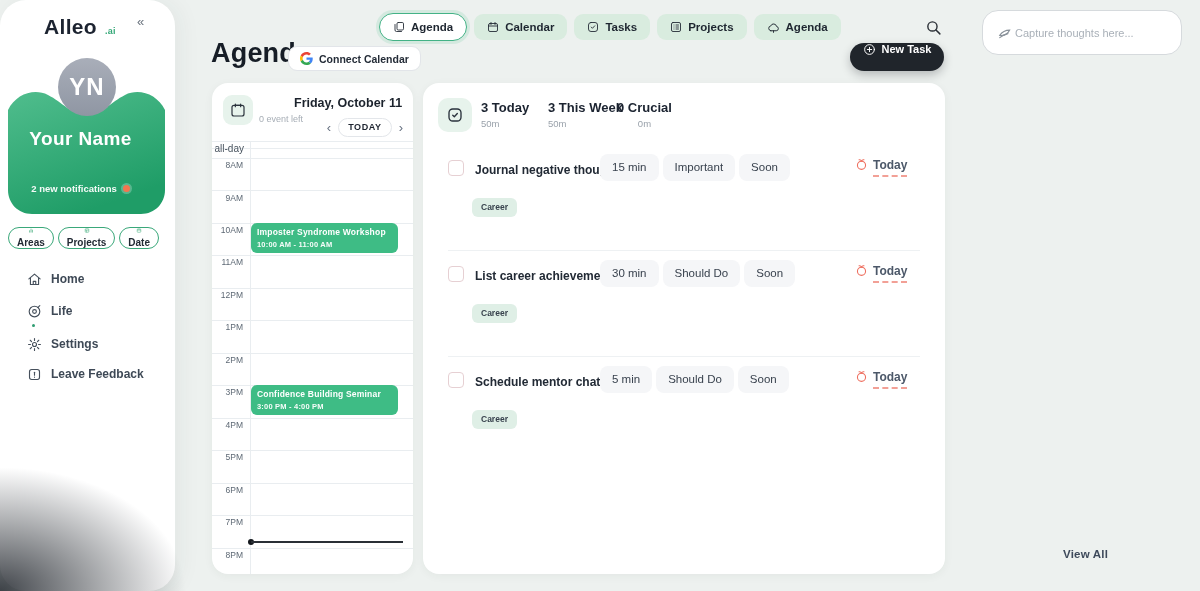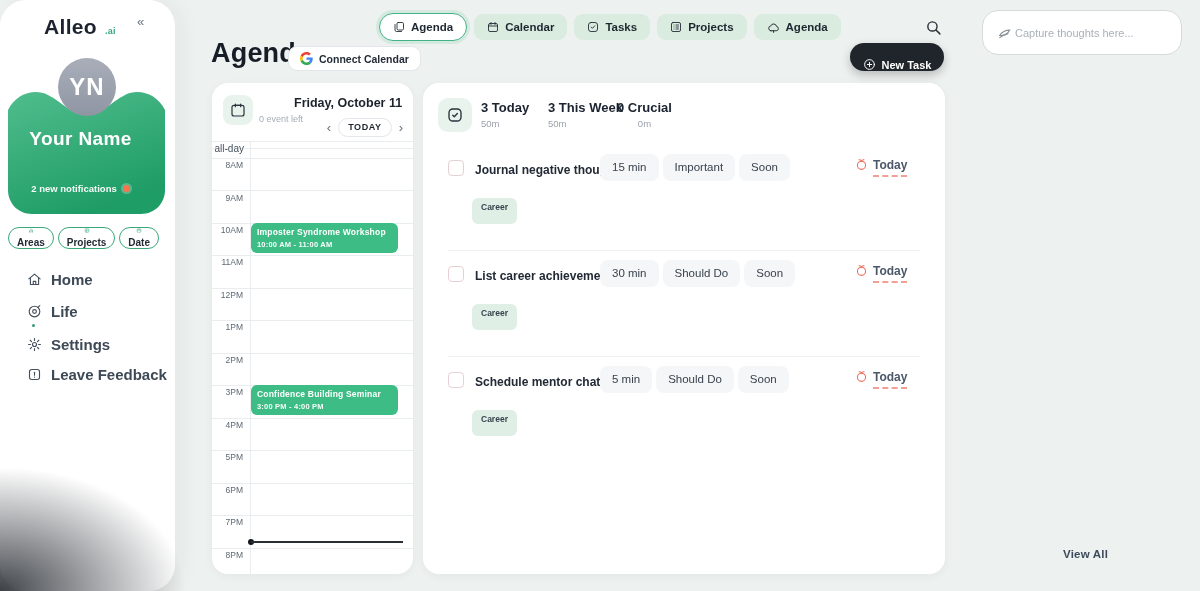--- a/index.html
+++ b/index.html
@@ -21,21 +21,21 @@
   .user-card svg.bg { position:absolute; inset:0; }
   .user-name { position:absolute; left:0; top:40px; width:100%; text-align:center; color:#fff;
                font-size:19px; font-weight:800; letter-spacing:.4px; }
   .notif-row { position:absolute; left:0; top:95px; width:100%; display:flex; align-items:center; justify-content:center;
                gap:6px; color:#f4fbf7; font-size:9.5px; font-weight:600; }
   .notif-dot { width:7px; height:7px; border-radius:50%; background:#f4754f; box-shadow:0 0 0 2px rgba(255,255,255,.25); }
   .filters { position:absolute; left:8px; top:227px; display:flex; gap:4px; }
   .filter-pill { height:22px; display:flex; align-items:center; gap:4px; padding:0 8px; background:#fff;
                  border:1.5px solid #3aa87a; border-radius:12px; font-size:10px; font-weight:700; color:#222a34; cursor:pointer;flex-direction:column; }
   .menu-item { position:absolute; left:27px; display:flex; align-items:center; gap:9px; height:22px;
-               font-size:15px; font-weight:600; color:#3e4956; cursor:pointer; }
+               font-size:12px; font-weight:600; color:#3e4956; cursor:pointer; }
   .life-dot { position:absolute; left:5px; top:20px; width:3px; height:3px; border-radius:50%; background:#2f9d72; }
 
   
   .tabs { position:absolute; left:379px; top:14px; display:flex; gap:7px; z-index:1; }
   .tab { height:26px; display:flex; align-items:center; gap:6px; padding:0 13px; border-radius:9px;
          background:#d9ecdf; font-size:11.5px; font-weight:700; color:#1e2630; cursor:pointer; white-space:nowrap; }
   .tab.active { background:#fff; border:1.5px solid #43b286; border-radius:15px; height:28px; margin-top:-1px;
                 box-shadow:0 0 0 3px rgba(80,190,140,.16); }
   .search-btn { position:absolute; left:925px; top:19px; width:18px; height:18px; cursor:pointer; }
   .capture-box { position:absolute; left:982px; top:10px; width:200px; height:45px; background:#fff;
@@ -43,21 +43,21 @@
   .capture-box svg { position:absolute; left:14px; top:15px; }
   .capture-input { position:absolute; left:32px; top:1px; width:160px; height:41px; border:none; outline:none;
                    font-family:"Liberation Sans",sans-serif; font-size:11px; color:#39424c; background:transparent; }
   .capture-input::placeholder { color:#a9b0b8; }
 
   .page-title { position:absolute; left:211px; top:38px; font-size:27px; font-weight:800; color:#161d26; letter-spacing:.2px; }
   .connect-btn { position:absolute; left:288px; top:46px; height:25px; display:flex; align-items:center; gap:6px;
                  padding:0 11px; background:#fff; border:1px solid #e2e5e9; border-radius:9px;
                  font-size:10.5px; font-weight:700; color:#242c37; cursor:pointer; }
   .new-task-btn { position:absolute; left:850px; top:43px; width:94px; height:28px; background:#20252b; border-radius:14px;
-                  display:flex; align-items:flex-end; justify-content:center; gap:6px; color:#fff;
+                  display:flex; align-items:flex-start; justify-content:center; gap:6px; color:#fff;
                   font-size:11px; font-weight:700; cursor:pointer; box-shadow:0 4px 10px rgba(20,25,30,.25); }
 
   
   .cal-panel { position:absolute; left:212px; top:83px; width:201px; height:491px; background:#fff;
                border-radius:16px; box-shadow:0 2px 10px rgba(30,50,40,.05); overflow:hidden; }
   .cal-icon-sq { position:absolute; left:11px; top:12px; width:30px; height:30px; background:#e7f3ec; border-radius:9px;
                  display:flex; align-items:center; justify-content:center; }
   .cal-date { position:absolute; left:47px; top:13px; font-size:12.5px; font-weight:800; color:#1b222c;padding-left:35px; }
   .cal-sub { position:absolute; left:47px; top:31px; font-size:9px; color:#a7aeb6; }
   .cal-nav { position:absolute; right:10px; top:35px; display:flex; align-items:center; gap:7px; }
@@ -88,21 +88,21 @@
   .stat .stat-sub { font-size:9.5px; color:#9aa2ab; margin-top:3px; }
   .task-row { position:absolute; left:0; right:0; height:95px; }
   .task-check { position:absolute; left:25px; top:5px; width:16px; height:16px; border:1.5px solid #e6d0d3;
                 border-radius:4px; background:#fff; cursor:pointer; }
   .task-title { position:absolute; left:52px; top:8px; font-size:12px; font-weight:700; color:#222a35; }
   .task-pills { position:absolute; left:177px; top:-1px; display:flex; gap:4px; }
   .task-pill { height:27px; line-height:27px; padding:0 12px; background:#f5f6f8; border-radius:8px;
                font-size:11.5px; color:#39424e; cursor:pointer; white-space:nowrap; }
   .today-badge { position:absolute; left:432px; top:3px; display:flex; align-items:flex-start; gap:5px; cursor:pointer; }
   .today-text { font-size:12px; font-weight:600; color:#4c5869; border-bottom:2.5px dashed #f2a096; padding-bottom:3px; }
-  .tag-pill { position:absolute; left:49px; top:43px; height:26px; line-height:19px; padding:0 9px;
+  .tag-pill { position:absolute; left:49px; top:43px; height:19px; line-height:19px; padding:0 9px;
               background:#dfefe6; border-radius:6px; font-size:8.5px; font-weight:600; color:#39434e; cursor:pointer; }
   .row-divider { position:absolute; left:25px; right:25px; height:1px; background:#eef1f3; }
   .view-all { position:absolute; left:1063px; top:548px; font-size:11.5px; font-weight:800; color:#3e4a5b;
               letter-spacing:.2px; cursor:pointer; }
 
   .vignette { position:absolute; left:0; bottom:0; width:210px; height:140px; z-index:9; pointer-events:none;
               background:radial-gradient(130% 130% at 0% 100%, rgba(18,23,30,.8) 0%, rgba(18,23,30,.35) 38%, rgba(18,23,30,0) 68%); }
   svg { display:block; }
 </style>
 </head>

